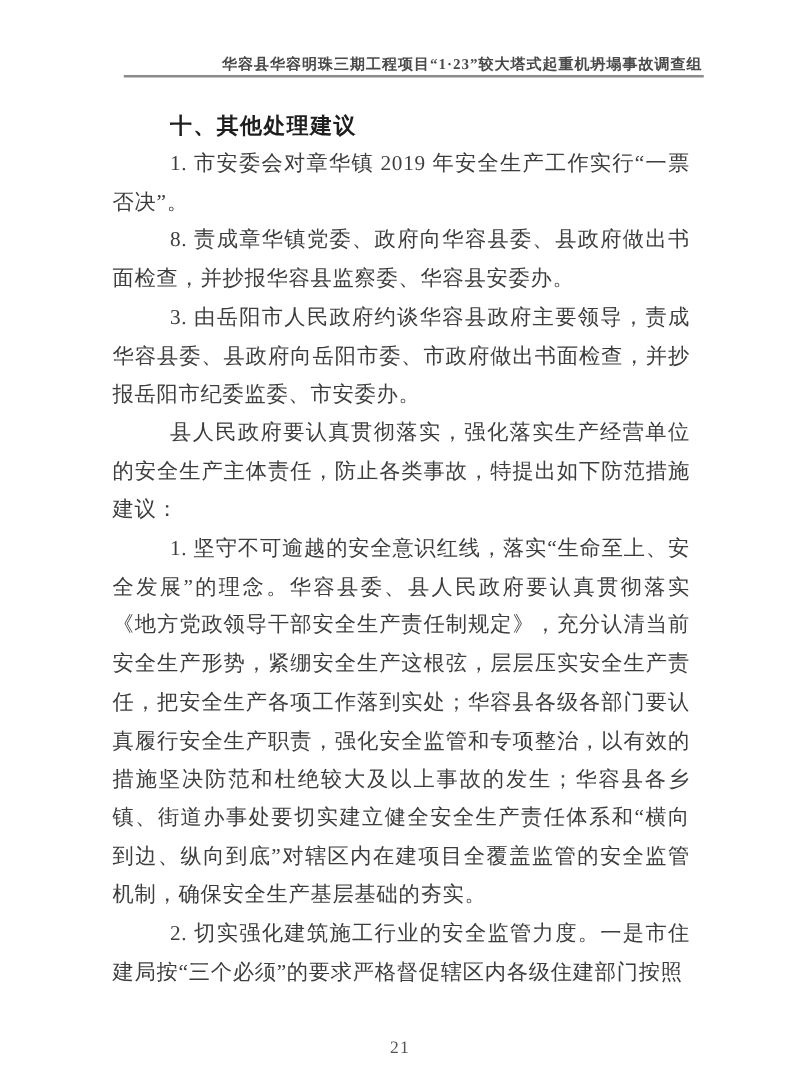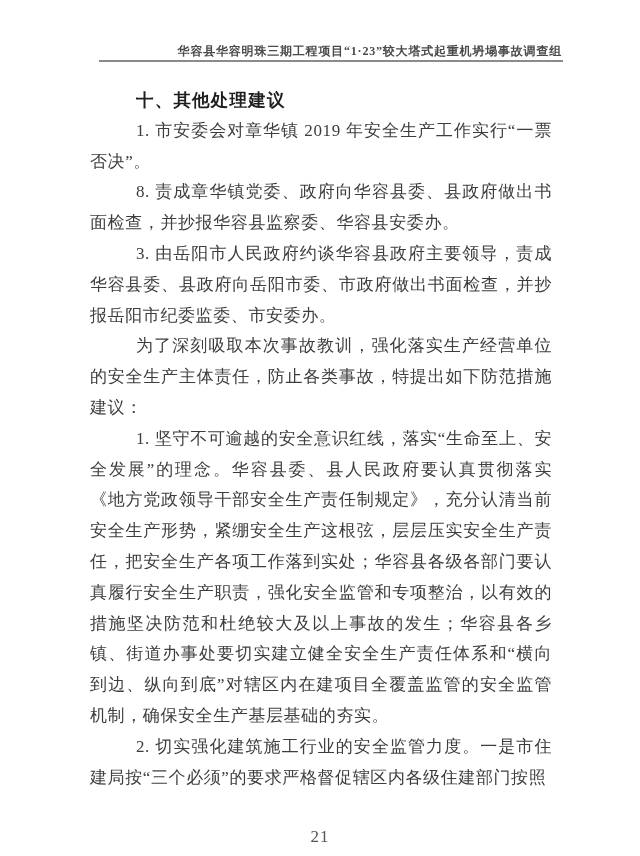--- a/index.html
+++ b/index.html
@@ -65,21 +65,21 @@
     padding: 0;
     text-indent: 46px;
   }
   
   .page-number {
     position: absolute;
     bottom: 9px;
     left: 0;
     width: 100%;
     text-align: center;
-    font-size: 17px;
+    font-size: 14px;
     color: #555555;
     letter-spacing: 1px;
   }
 </style>
 </head>
 <body>
 
 <div class="page">
 
   <div class="page-header-text">华容县华容明珠三期工程项目“1·23”较大塔式起重机坍塌事故调查组</div>
@@ -90,21 +90,21 @@
 
     <h2>十、其他处理建议</h2>
 
     <p>1. 市安委会对章华镇 2019 年安全生产工作实行“一票否决”。</p>
 
     <p>8. 责成章华镇党委、政府向华容县委、县政府做出书面检查，并抄报华容县监察委、华容县安委办。</p>
 
     <p>3. 由岳阳市人民政府约谈华容县政府主要领导，责成华容县委、县政府向岳阳市委、市政府做出书面检查，并抄报岳阳市纪委监委、市安委办。</p>
 
 
-    <p>为了深刻吸取本次事故教训，强化落实生产经营单位的安全生产主体责任，防止各类事故，特提出如下防范措施建议：</p>
+    <p>县人民政府要认真贯彻落实，强化落实生产经营单位的安全生产主体责任，防止各类事故，特提出如下防范措施建议：</p>
 
     <p>1. 坚守不可逾越的安全意识红线，落实“生命至上、安全发展”的理念。华容县委、县人民政府要认真贯彻落实《地方党政领导干部安全生产责任制规定》，充分认清当前安全生产形势，紧绷安全生产这根弦，层层压实安全生产责任，把安全生产各项工作落到实处；华容县各级各部门要认真履行安全生产职责，强化安全监管和专项整治，以有效的措施坚决防范和杜绝较大及以上事故的发生；华容县各乡镇、街道办事处要切实建立健全安全生产责任体系和“横向到边、纵向到底”对辖区内在建项目全覆盖监管的安全监管机制，确保安全生产基层基础的夯实。</p>
 
     <p>2. 切实强化建筑施工行业的安全监管力度。一是市住建局按“三个必须”的要求严格督促辖区内各级住建部门按照</p>
 
   </div>
 
   <div class="page-number">21</div>
 
 </div>

